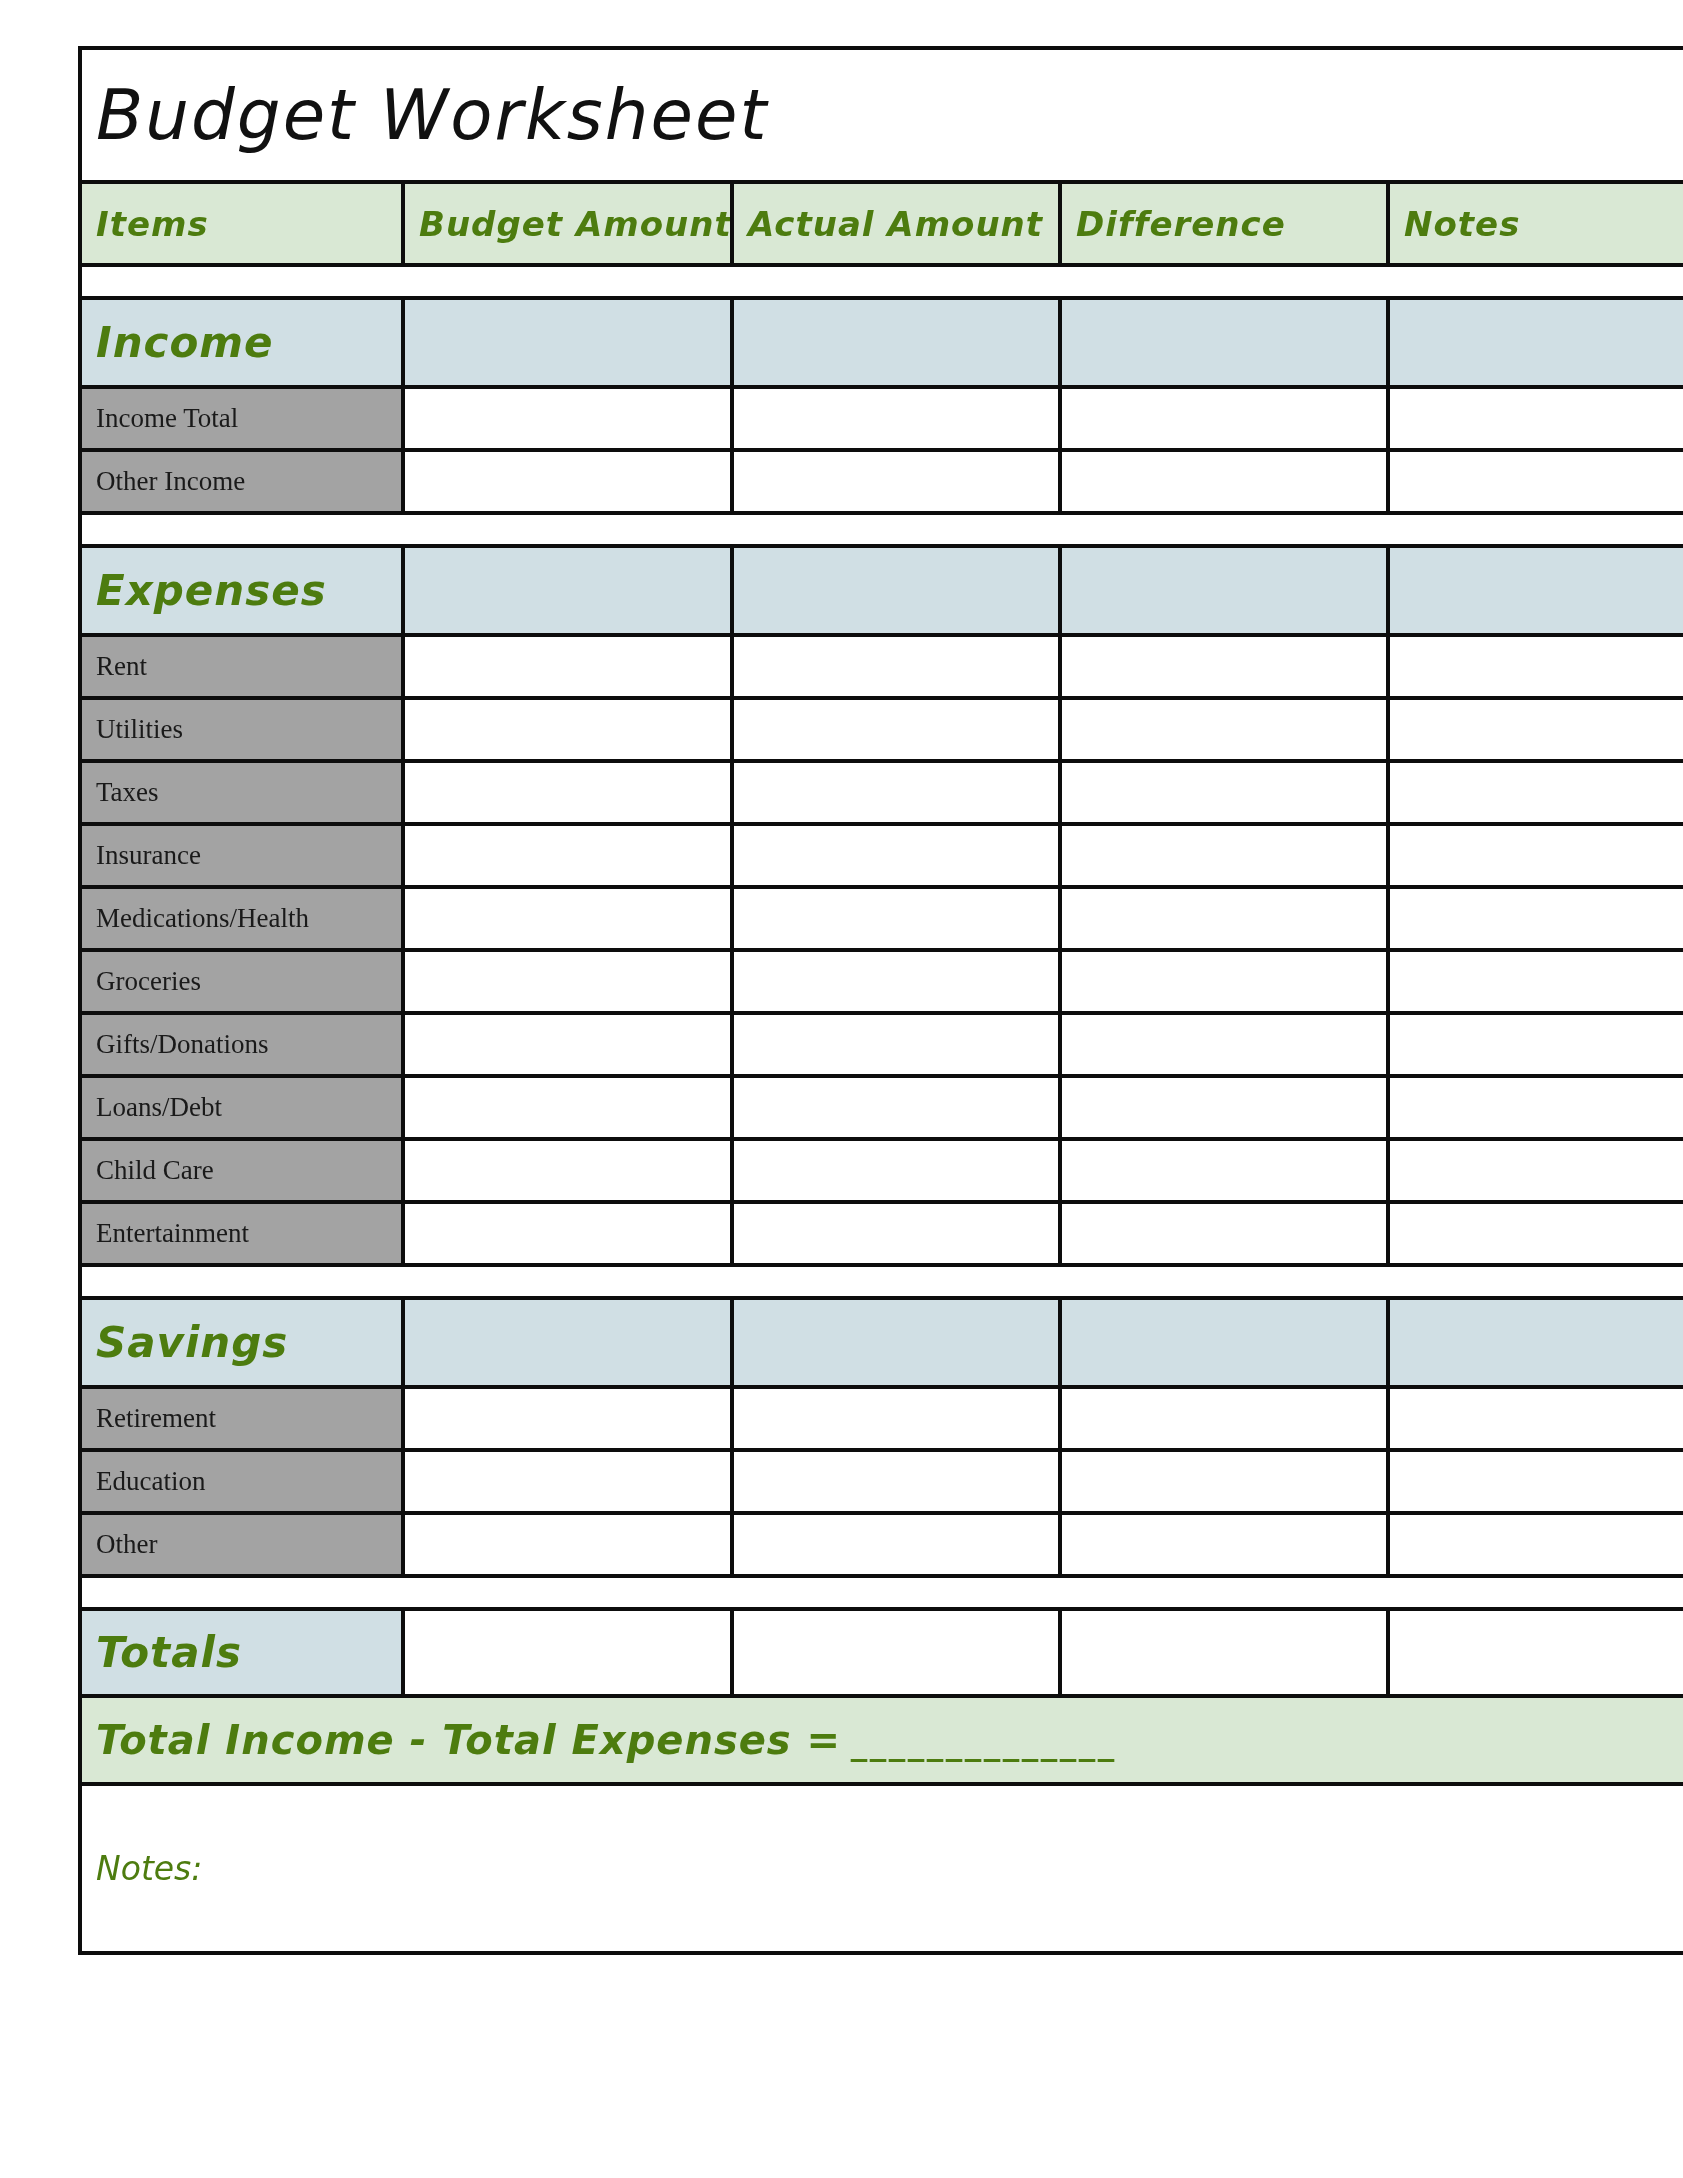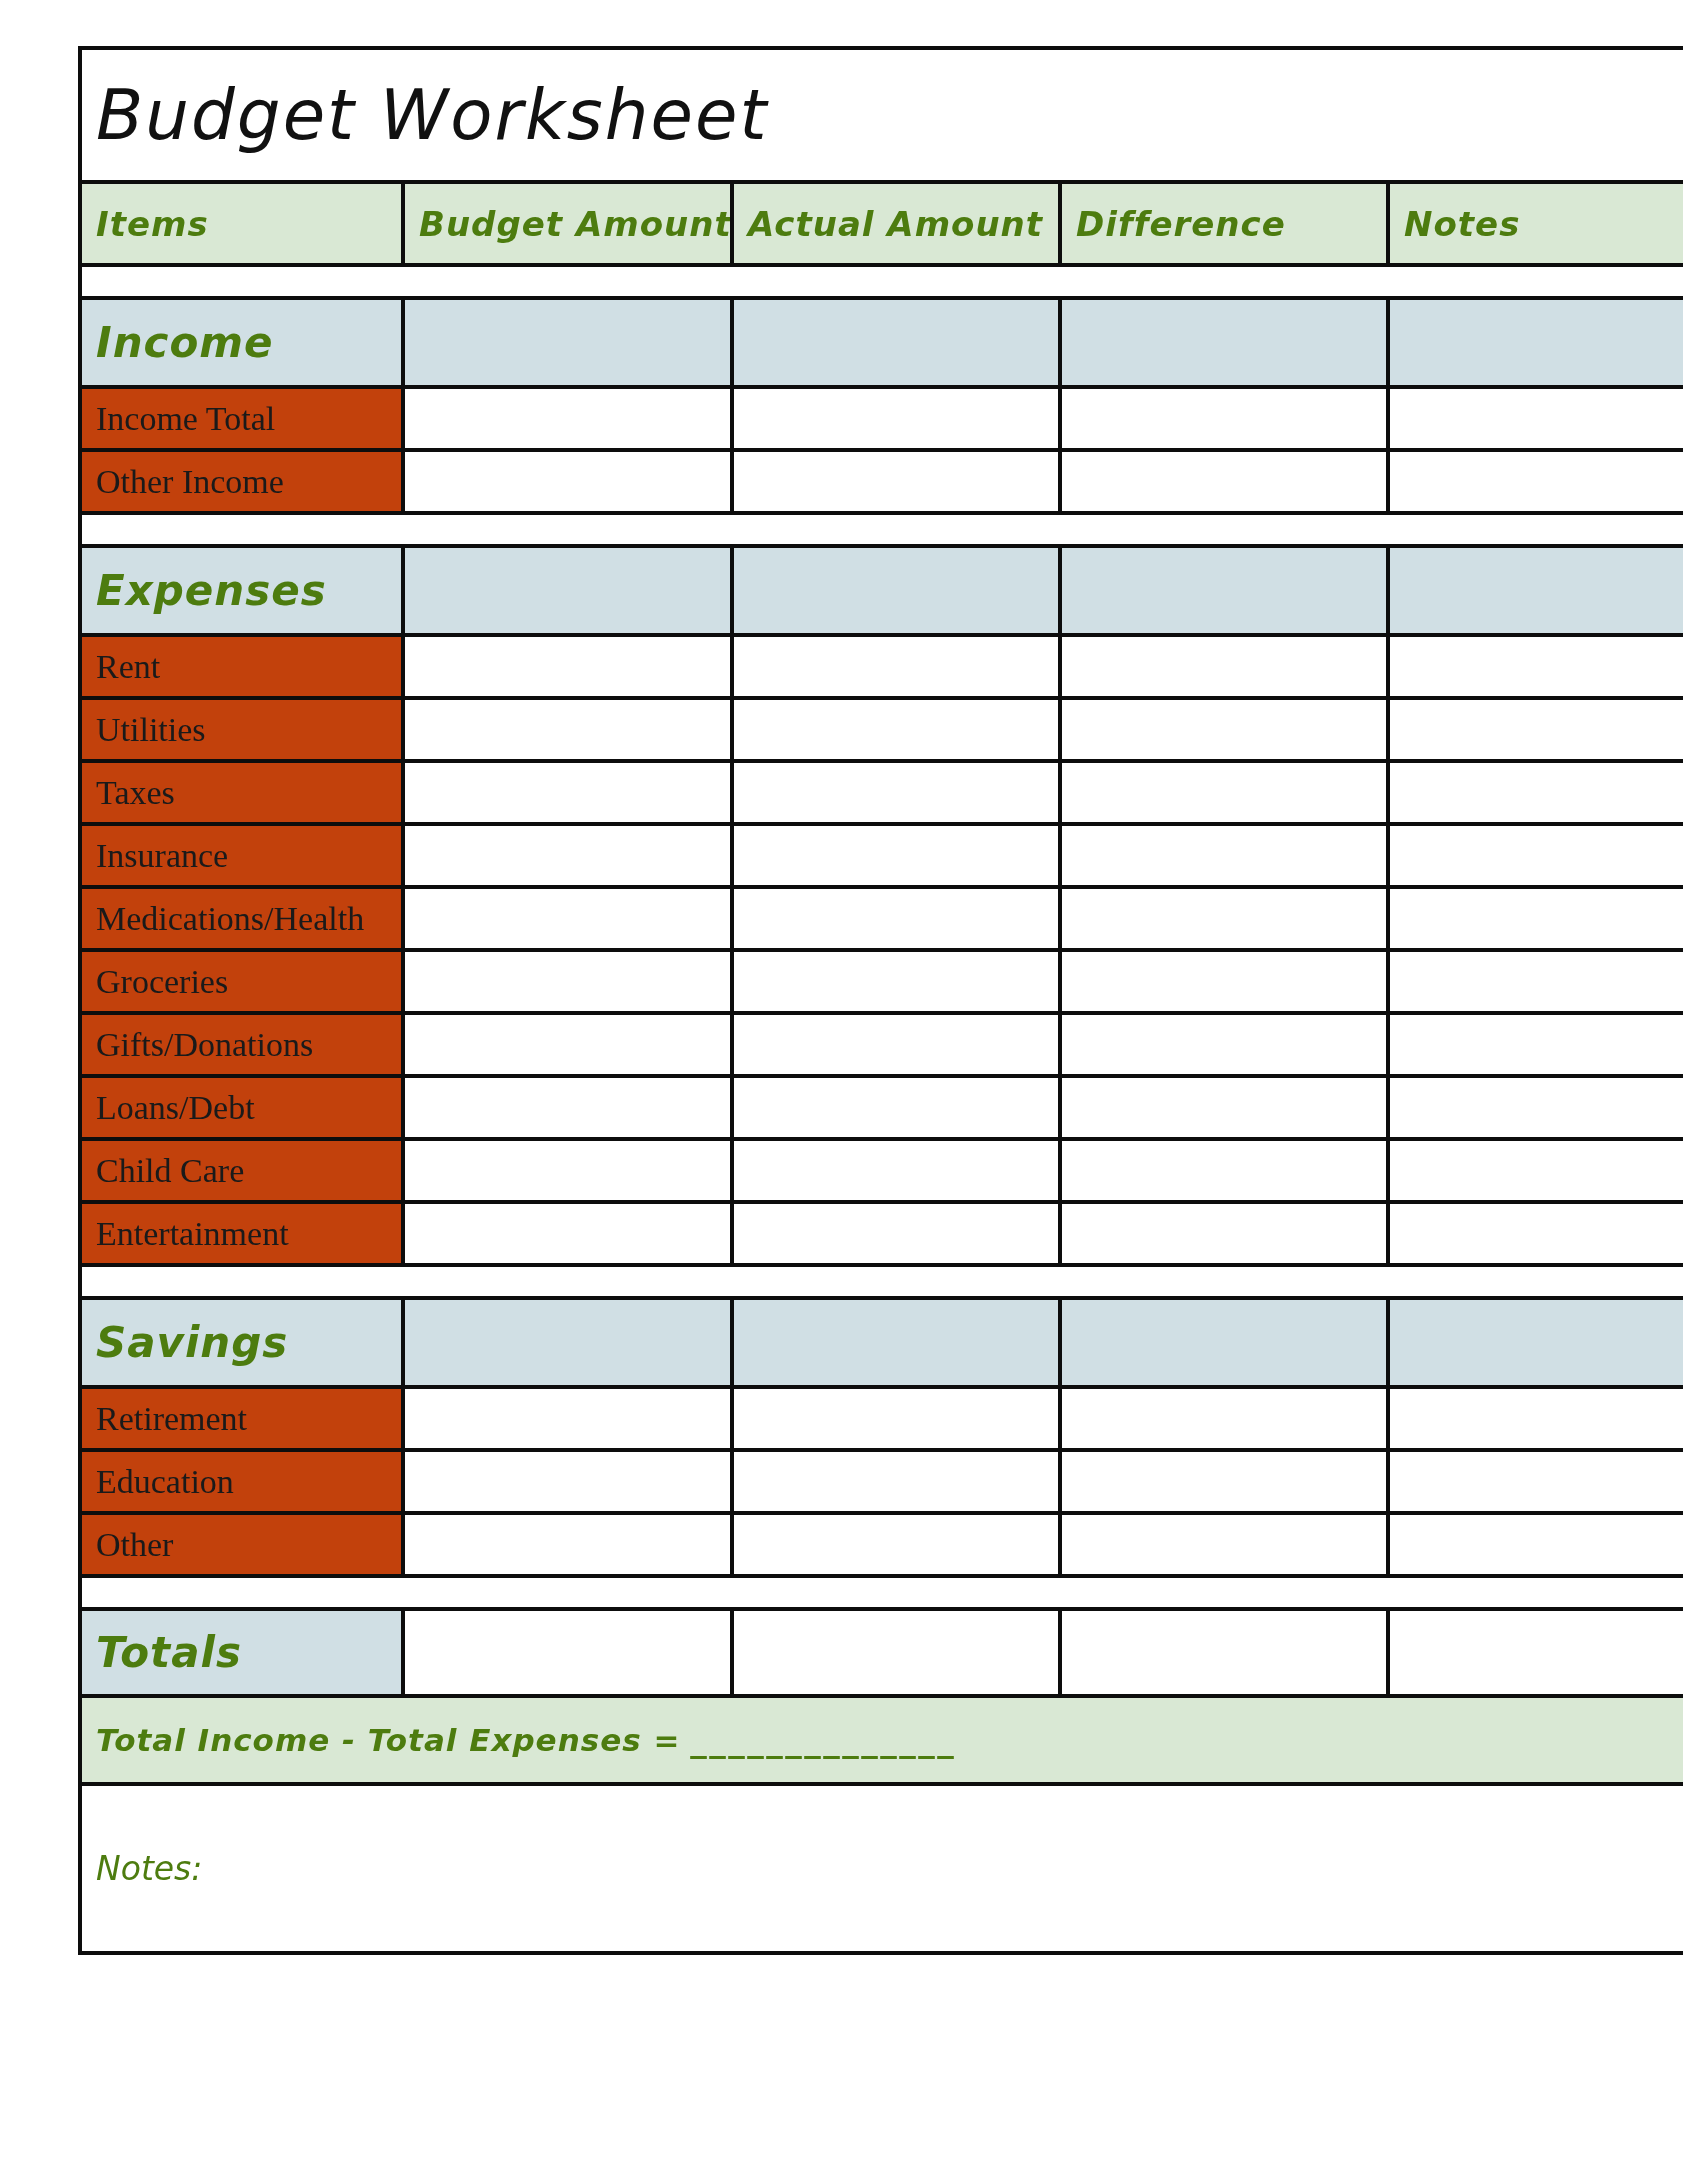--- a/index.html
+++ b/index.html
@@ -69,37 +69,37 @@
   tr.row-section{height:89px;}
   .section-cell{background:var(--blue);}
   .section-label{
     font-size:42px;
     font-weight:600;
     letter-spacing:1px;
   }
 
   tr.row-data{height:63px;}
   .label-cell{
-    background:#c2410c;
+    background:#a3a3a3;
     font-family:"Liberation Serif","DejaVu Serif",serif;
-    font-size:34px;
+    font-size:27px;
     color:var(--label);
   }
   .empty-cell{background:#fff;}
 
   tr.row-totals{height:87px;}
 
   tr.row-summary{height:88px;}
   .summary-cell{
     background:var(--green);
     text-align:center;
     padding:0;
   }
   .summary-text{
-    font-size:31px;
+    font-size:40px;
     font-weight:600;
     letter-spacing:1px;
     font-style:italic;
   }
   .summary-blank{
     font-size:32px;
     font-weight:600;
     letter-spacing:3px;
     margin-left:10px;
   }

